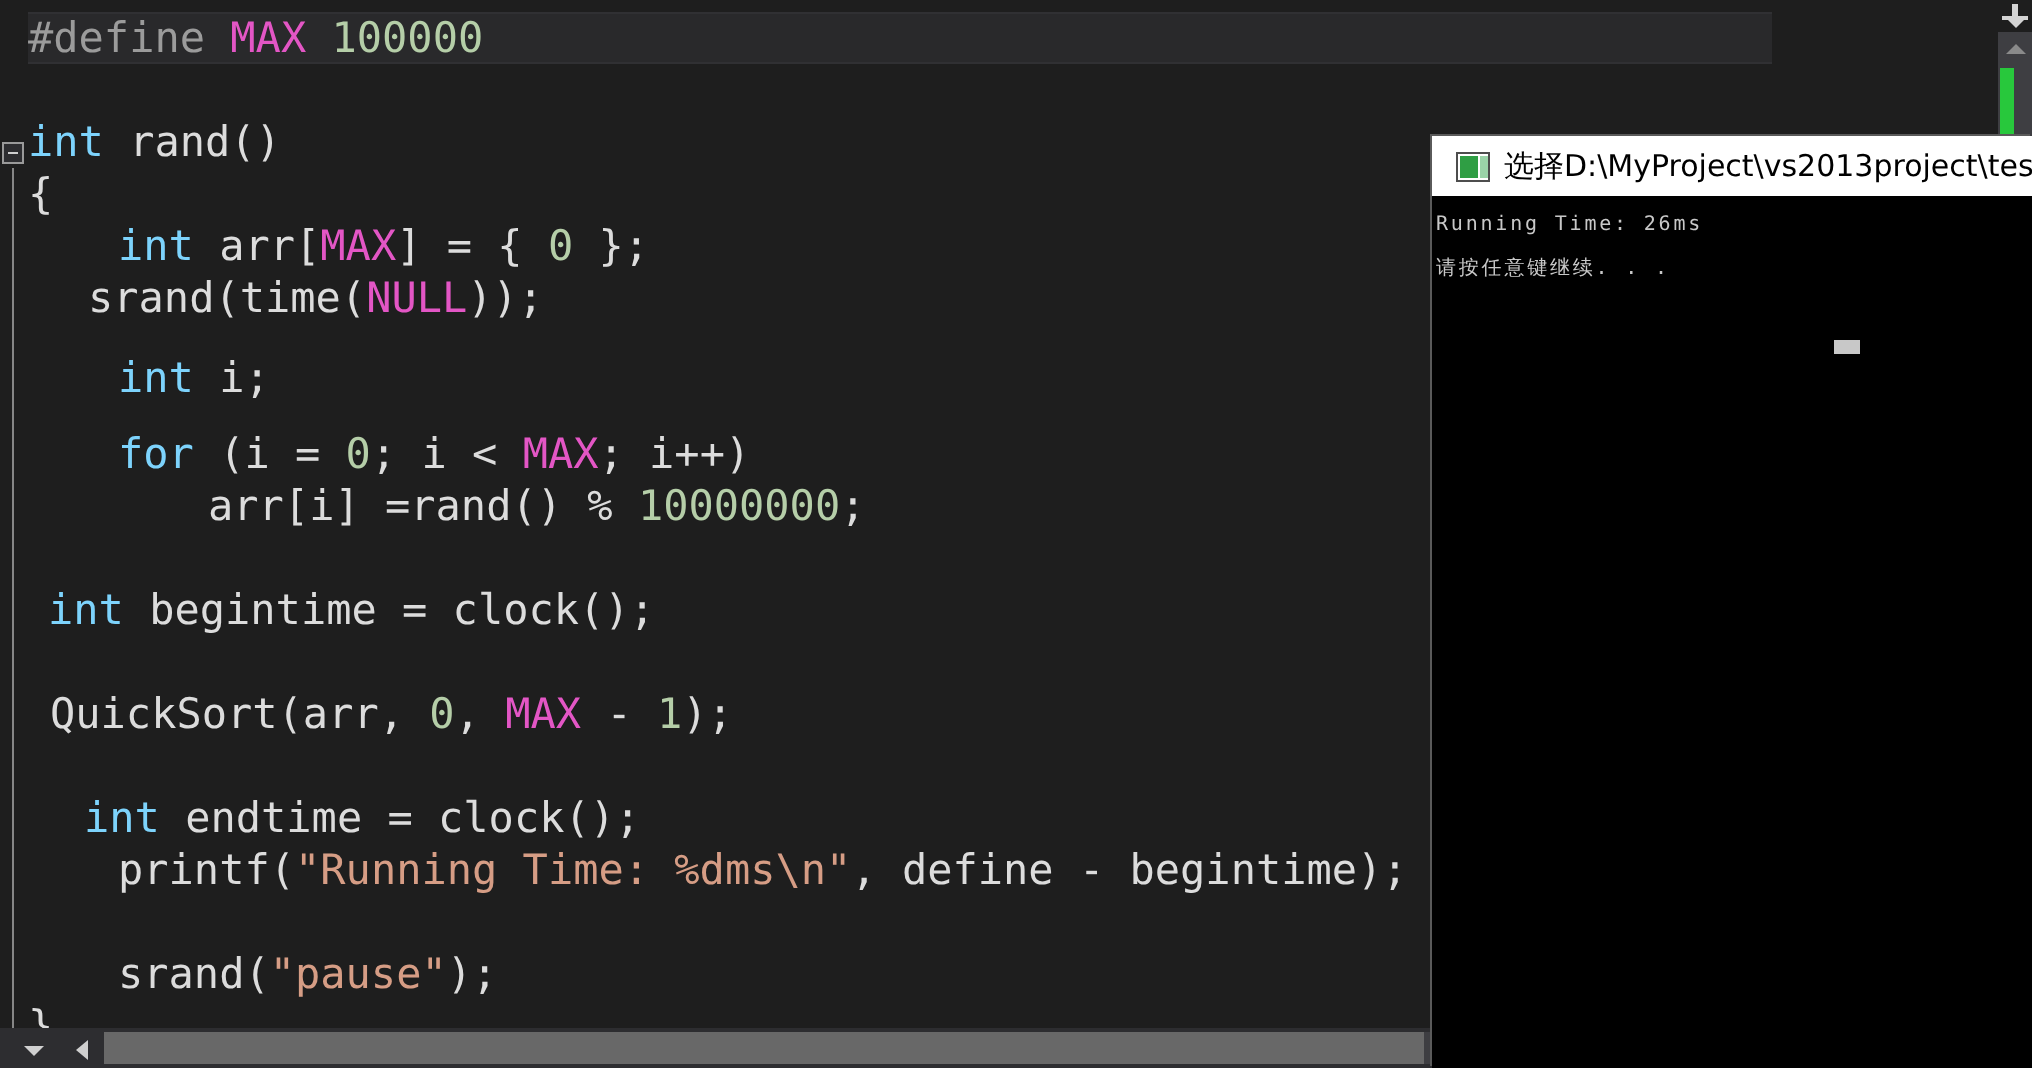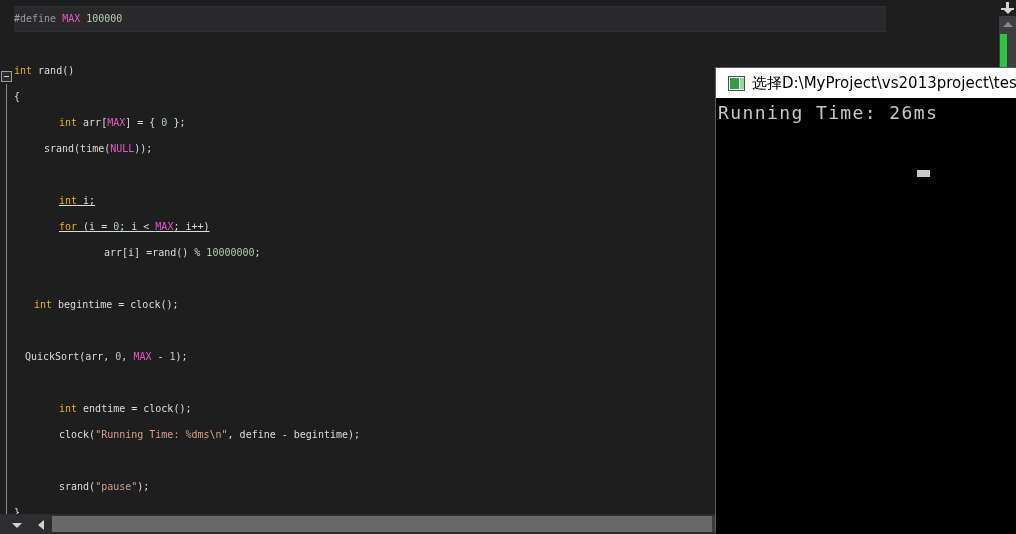--- a/index.html
+++ b/index.html
@@ -72,39 +72,39 @@
     width: 886px;
     height: 514px;
   }
 
   .line {
     position: absolute;
     left: 0;
     height: 26px;
     line-height: 26px;
     white-space: pre;
-    font-size: 10px;
+    font-size: 21px;
     color: #dcdcdc;
     letter-spacing: 0px;
   }
   .line .txt { padding-left: 14px; }
 
   #current-line-highlight {
     position: absolute;
     left: 14px;
     top: 6px;
     width: 872px;
     height: 26px;
     background: #29292b;
     border-top: 1px solid #303033;
     border-bottom: 1px solid #303033;
     box-sizing: border-box;
   }
 
-  .kw      { color: #eab308; }   
+  .kw      { color: #7dd3fc; }   
   .pp      { color: #9b9b9b; }   
   .macro   { color: #e356c5; }   
   .num     { color: #b5cea8; }   
   .str     { color: #d69d85; }   
   .plain   { color: #dcdcdc; }
 
   
   #vscroll {
     position: absolute;
     right: 0;
@@ -290,21 +290,21 @@
     left: 0;
     top: 30px;
     width: 300px;
     height: 436px;
     background: #000000;
     padding: 4px 0 0 2px;
     box-sizing: border-box;
   }
   .console-line {
     font-family: "DejaVu Sans Mono", monospace;
-    font-size: 18px;
+    font-size: 10px;
     line-height: 22px;
     color: #c8c8c8;
     white-space: pre;
     letter-spacing: 1.4px;
   }
   #console-cursor {
     position: absolute;
     left: 201px;
     top: 72px;
     width: 13px;
@@ -327,30 +327,30 @@
     </div>
 
     <div id="code-layer">
         <div class="line" style="top: 6px;"><span class="txt" style="padding-left: 14px;"><span class="pp">#define </span><span class="macro">MAX</span><span class="plain"> </span><span class="num">100000</span></span></div>
         <div class="line" style="top: 32px;"><span class="txt" style="padding-left: 14px;"></span></div>
         <div class="line" style="top: 58px;"><span class="txt" style="padding-left: 14px;"><span class="kw">int</span><span class="plain"> rand()</span></span></div>
         <div class="line" style="top: 84px;"><span class="txt" style="padding-left: 14px;"><span class="plain">{</span></span></div>
         <div class="line" style="top: 110px;"><span class="txt" style="padding-left: 59px;"><span class="kw">int</span><span class="plain"> arr[</span><span class="macro">MAX</span><span class="plain">] = { </span><span class="num">0</span><span class="plain"> };</span></span></div>
         <div class="line" style="top: 136px;"><span class="txt" style="padding-left: 44px;"><span class="plain">srand(time(</span><span class="macro">NULL</span><span class="plain">));</span></span></div>
         <div class="line" style="top: 162px;"><span class="txt" style="padding-left: 14px;"></span></div>
-        <div class="line" style="top: 188px; text-decoration: underline;"><span class="txt" style="padding-left: 59px;"><span class="kw">int</span><span class="plain"> i;</span></span></div>
-        <div class="line" style="top: 214px; text-decoration: underline;"><span class="txt" style="padding-left: 59px;"><span class="kw">for</span><span class="plain"> (i = </span><span class="num">0</span><span class="plain">; i &lt; </span><span class="macro">MAX</span><span class="plain">; i++)</span></span></div>
+        <div class="line" style="top: 176px;"><span class="txt" style="padding-left: 59px;"><span class="kw">int</span><span class="plain"> i;</span></span></div>
+        <div class="line" style="top: 214px;"><span class="txt" style="padding-left: 59px;"><span class="kw">for</span><span class="plain"> (i = </span><span class="num">0</span><span class="plain">; i &lt; </span><span class="macro">MAX</span><span class="plain">; i++)</span></span></div>
         <div class="line" style="top: 240px;"><span class="txt" style="padding-left: 104px;"><span class="plain">arr[i] =rand() % </span><span class="num">10000000</span><span class="plain">;</span></span></div>
         <div class="line" style="top: 266px;"><span class="txt" style="padding-left: 14px;"></span></div>
-        <div class="line" style="top: 292px;"><span class="txt" style="padding-left: 34px;"><span class="kw">int</span><span class="plain"> begintime = clock();</span></span></div>
+        <div class="line" style="top: 292px;"><span class="txt" style="padding-left: 24px;"><span class="kw">int</span><span class="plain"> begintime = clock();</span></span></div>
         <div class="line" style="top: 318px;"><span class="txt" style="padding-left: 14px;"></span></div>
         <div class="line" style="top: 344px;"><span class="txt" style="padding-left: 25px;"><span class="plain">QuickSort(arr, </span><span class="num">0</span><span class="plain">, </span><span class="macro">MAX</span><span class="plain"> - </span><span class="num">1</span><span class="plain">);</span></span></div>
         <div class="line" style="top: 370px;"><span class="txt" style="padding-left: 14px;"></span></div>
-        <div class="line" style="top: 396px;"><span class="txt" style="padding-left: 59px;"><span class="kw">int</span><span class="plain"> endtime = clock();</span></span></div>
-        <div class="line" style="top: 422px;"><span class="txt" style="padding-left: 59px;"><span class="plain">clock(</span><span class="str">"Running Time: %dms\n"</span><span class="plain">, define - begintime);</span></span></div>
+        <div class="line" style="top: 396px;"><span class="txt" style="padding-left: 42px;"><span class="kw">int</span><span class="plain"> endtime = clock();</span></span></div>
+        <div class="line" style="top: 422px;"><span class="txt" style="padding-left: 59px;"><span class="plain">printf(</span><span class="str">"Running Time: %dms\n"</span><span class="plain">, define - begintime);</span></span></div>
         <div class="line" style="top: 448px;"><span class="txt" style="padding-left: 14px;"></span></div>
         <div class="line" style="top: 474px;"><span class="txt" style="padding-left: 59px;"><span class="plain">srand(</span><span class="str">"pause"</span><span class="plain">);</span></span></div>
         <div class="line" style="top: 500px;"><span class="txt" style="padding-left: 14px;"><span class="plain">}</span></span></div>
       </div>
 
   </div>
 
   <div id="vscroll">
     <div id="split-handle">
       <div class="stem"></div>
@@ -382,15 +382,16 @@
 <div id="console-window">
   <div id="console-titlebar">
     <div id="console-icon">
       <div class="inner"></div>
       <div class="inner2"></div>
     </div>
     <div id="console-title-text">选择D:\MyProject\vs2013project\tes</div>
   </div>
   <div id="console-body">
     <div class="console-line">Running Time: 26ms</div>
+    <div class="console-line">请按任意键继续. . .</div>
     <div id="console-cursor"></div>
   </div>
 </div>
 
 </body></html>

